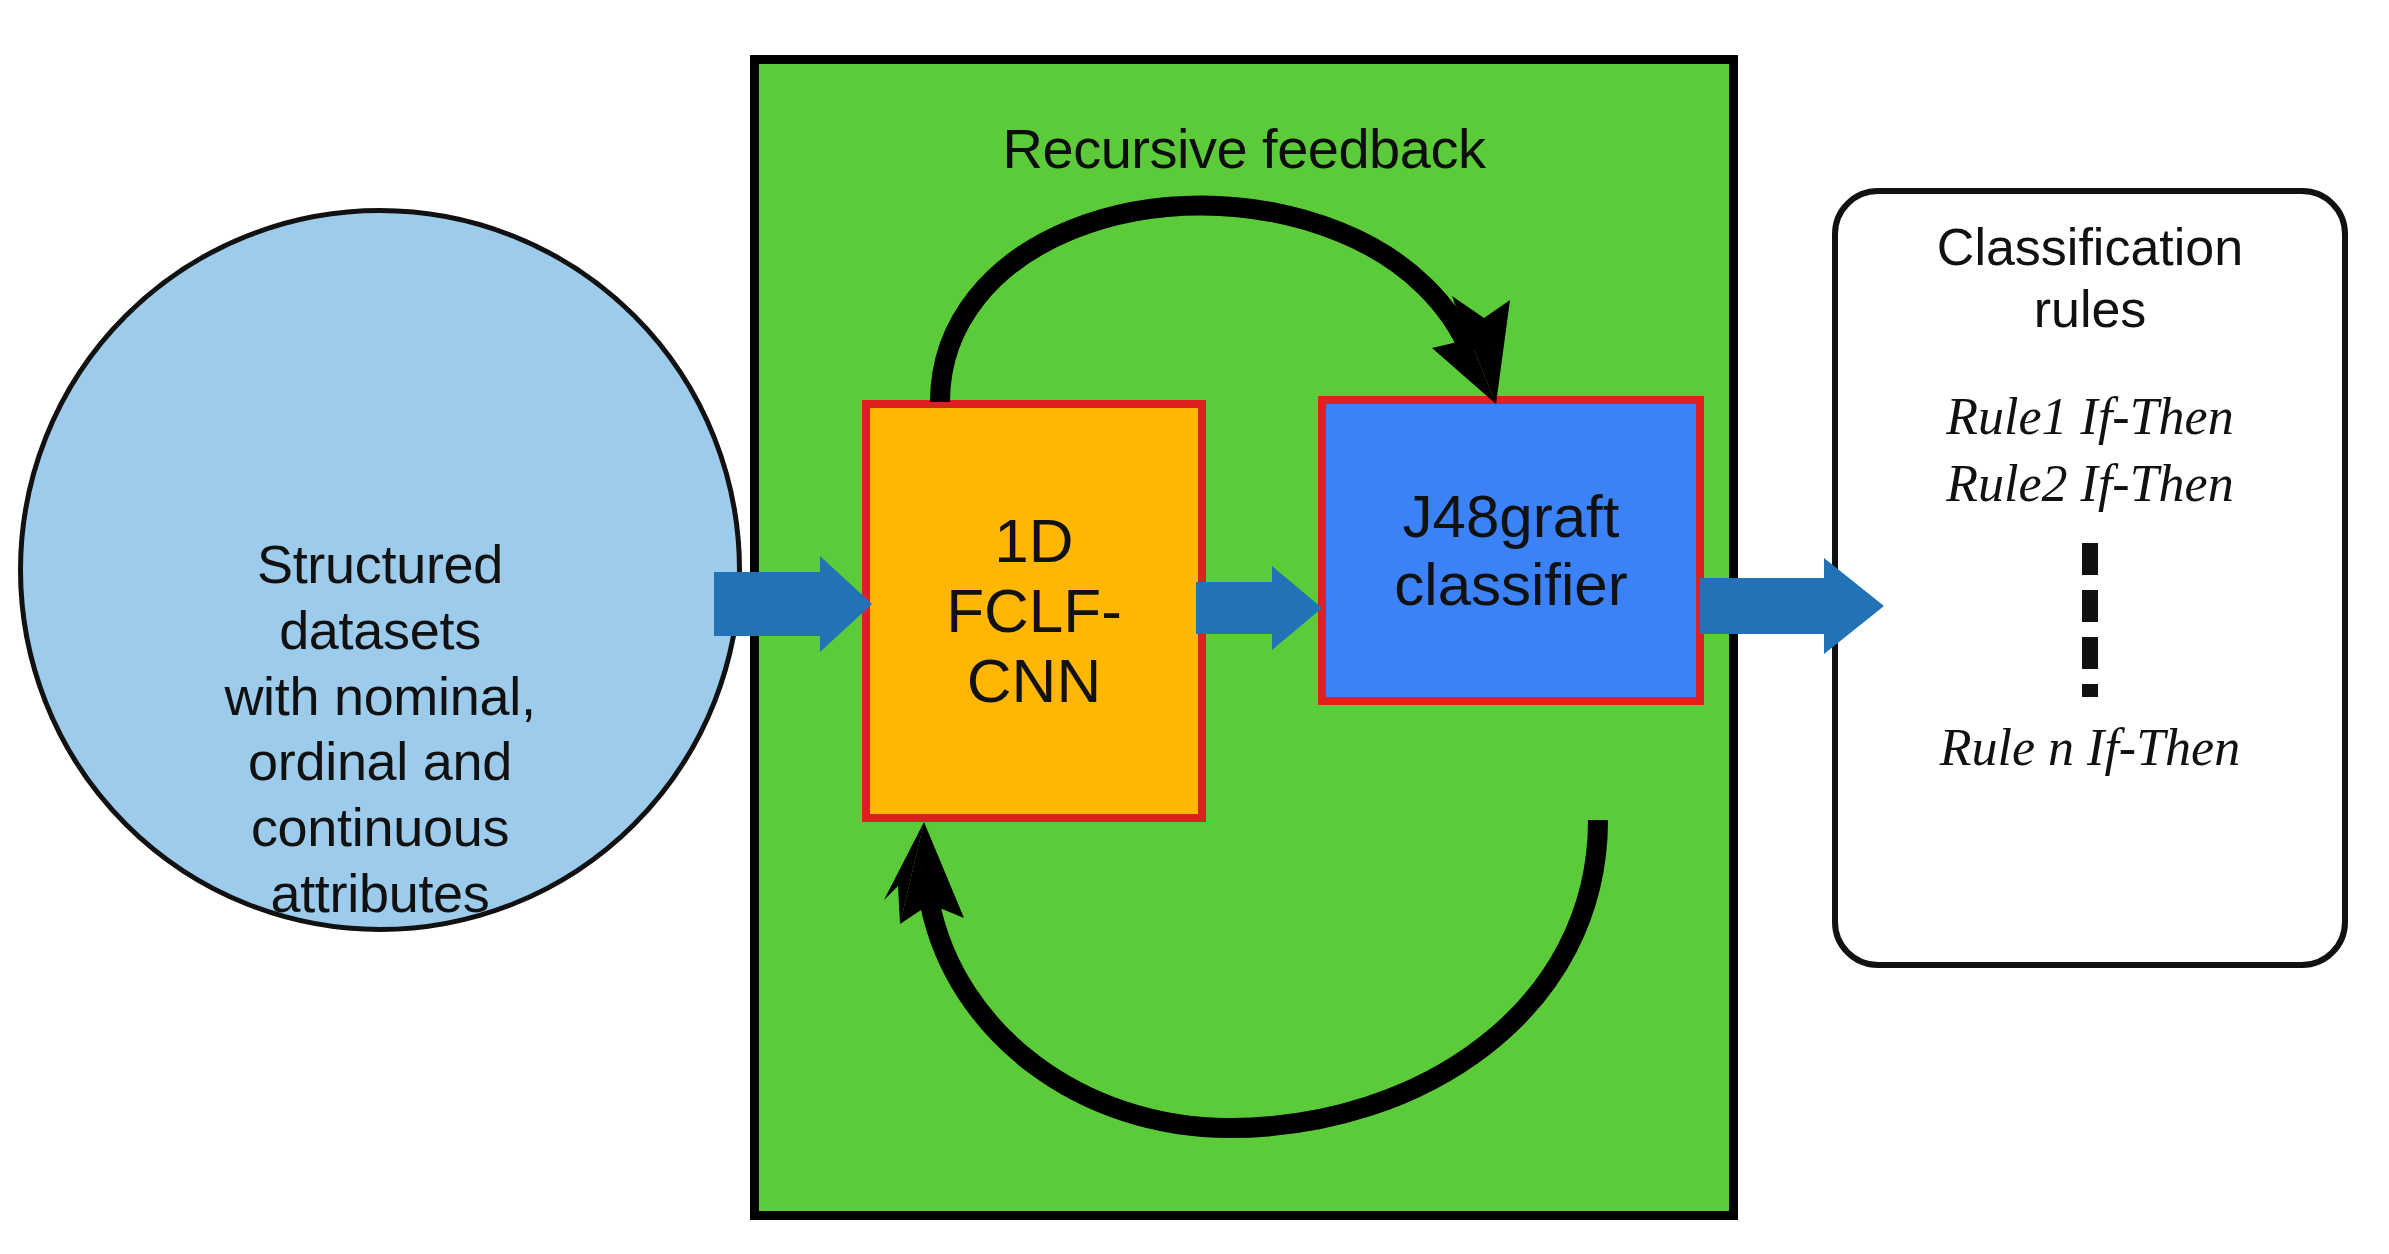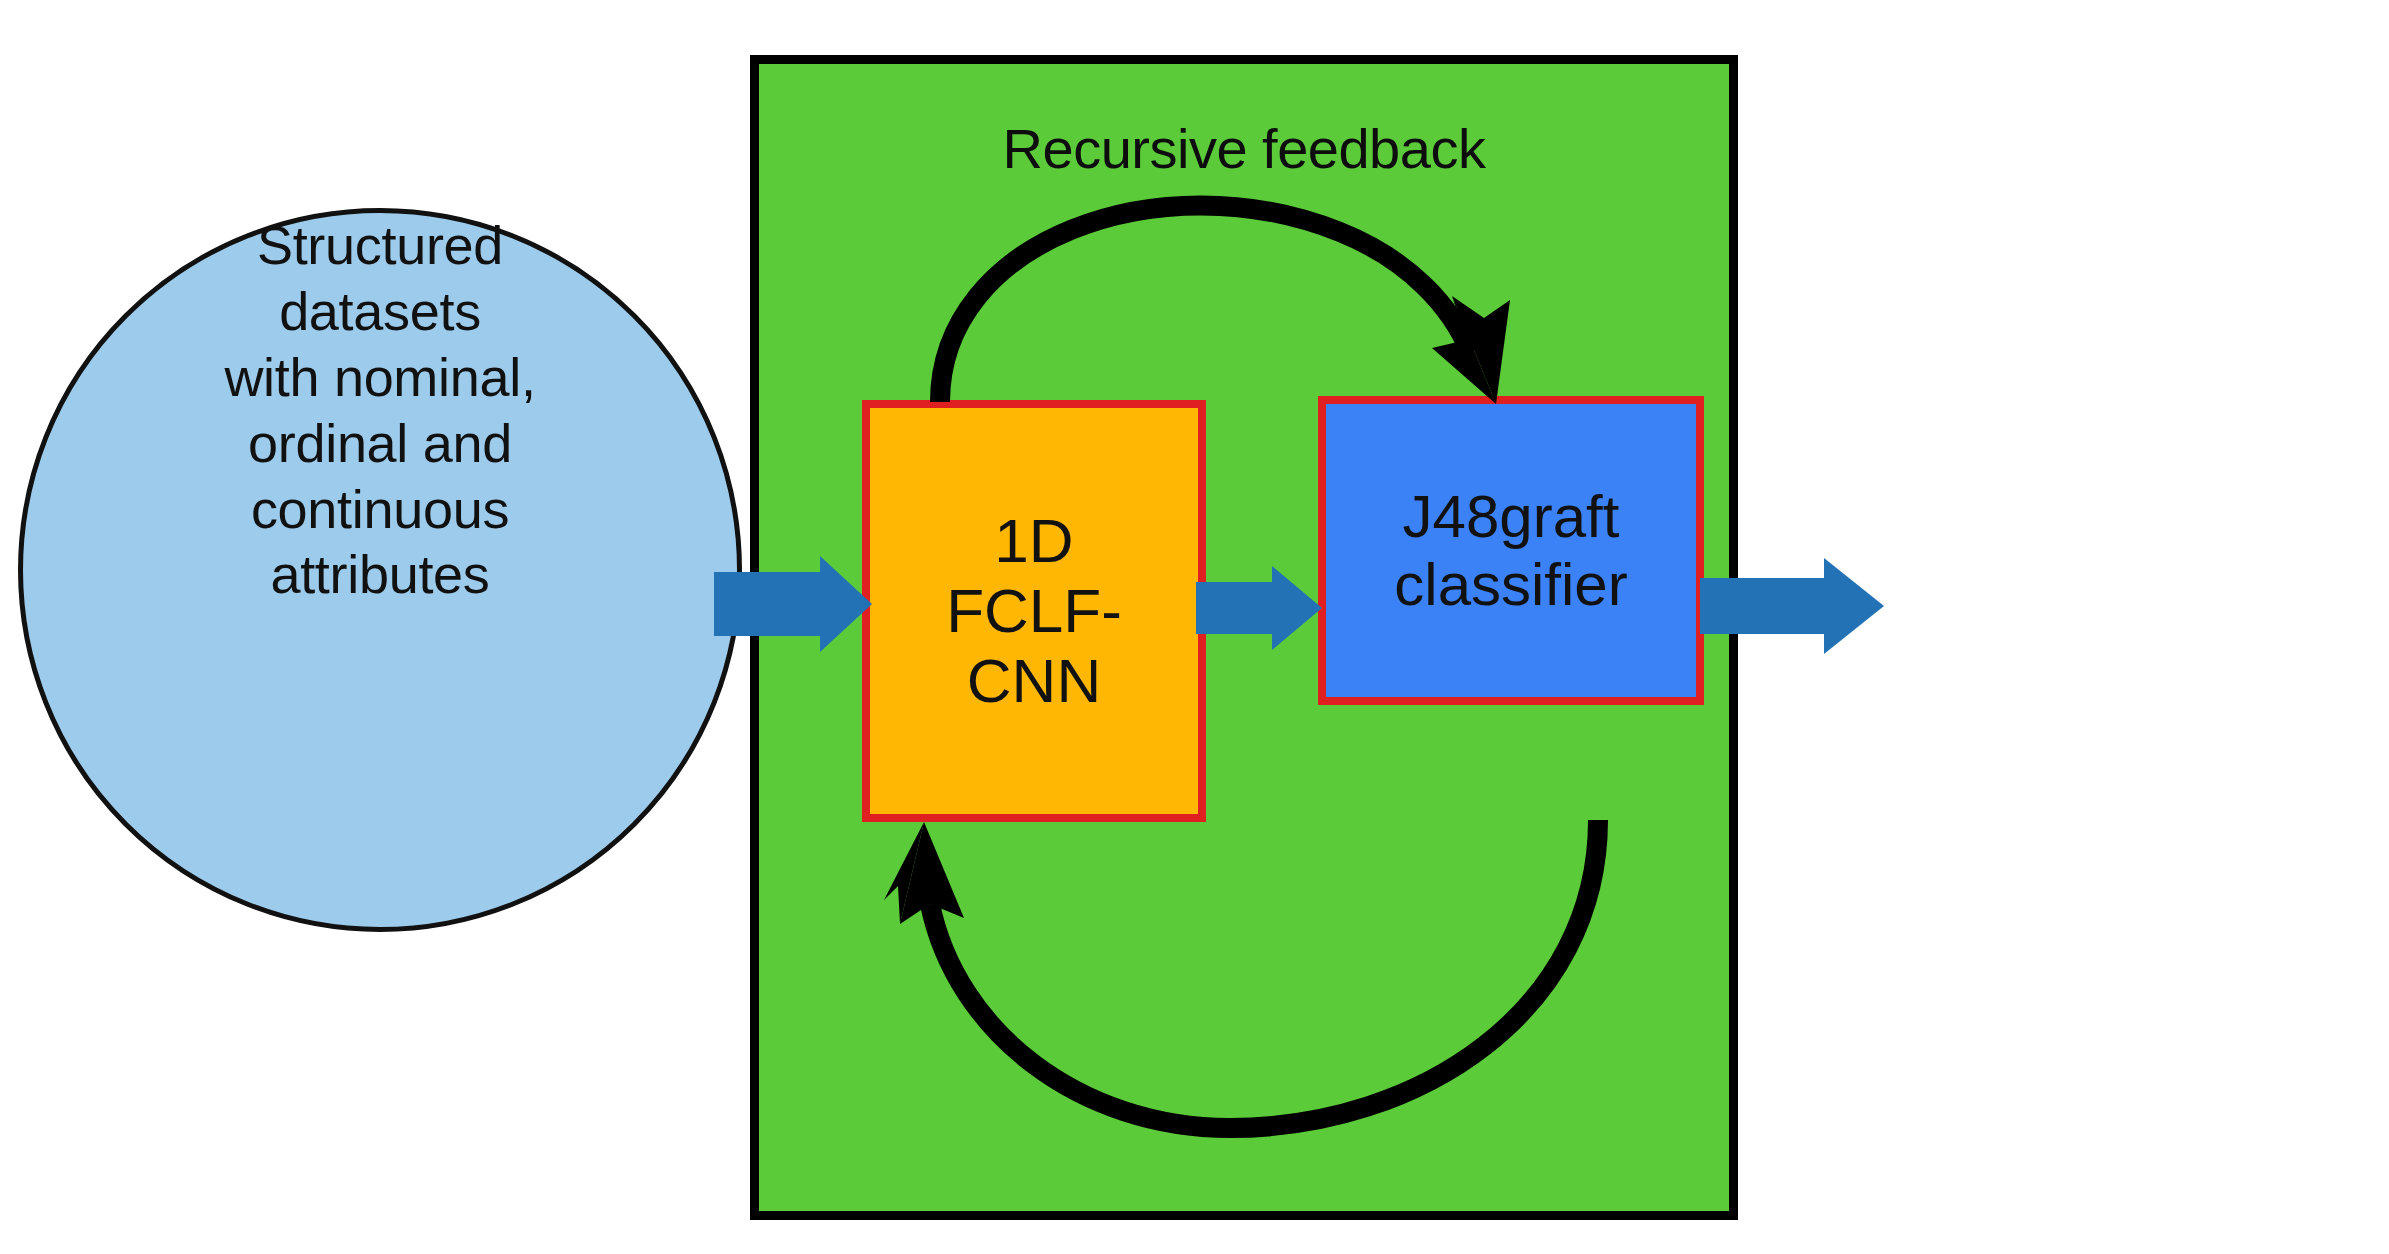--- a/index.html
+++ b/index.html
@@ -12,21 +12,21 @@
   }
   #diagram{position:relative;width:2389px;height:1254px;background:#fff;}
 
   
   .input-circle{
     position:absolute;left:18px;top:208px;width:724px;height:724px;
     border-radius:50%;
     background:#9DCBEB;
     border:5px solid #111111;
     box-sizing:border-box;
-    display:flex;align-items:flex-start;justify-content:center;
+    display:flex;align-items:flex-end;justify-content:center;
   }
   .input-circle .circle-text{
     text-align:center;
     font-size:54px;
     line-height:1.22;
     color:#111111;
     letter-spacing:-0.3px;
     padding:0 40px;
     white-space:pre-line;
   }
@@ -128,20 +128,35 @@
     <span>1D
 FCLF-
 CNN</span>
   </div>
 
   <div class="proc-box box-classifier">
     <span>J48graft
 classifier</span>
   </div>
 
+  <div class="rules-box">
+    <div class="rules-title">Classification
+rules</div>
+    <div class="rules-list">
+      <div class="rule-line">Rule1 If-Then</div>
+      <div class="rule-line">Rule2 If-Then</div>
+      <div class="vertical-ellipsis">
+        <span></span>
+        <span></span>
+        <span></span>
+        <span></span>
+      </div>
+      <div class="rule-last">Rule n If-Then</div>
+    </div>
+  </div>
 
   <svg id="arrows" viewBox="0 0 2389 1254">
 
     <g>
       <path d="M 714,572 L 820,572 L 820,556 L 872,604 L 820,652 L 820,636 L 714,636 Z" fill="#2272B5"></path>
     </g>
 
     <g>
       <path d="M 1196,582 L 1272,582 L 1272,566 L 1322,608 L 1272,650 L 1272,634 L 1196,634 Z" fill="#2272B5"></path>
     </g>

